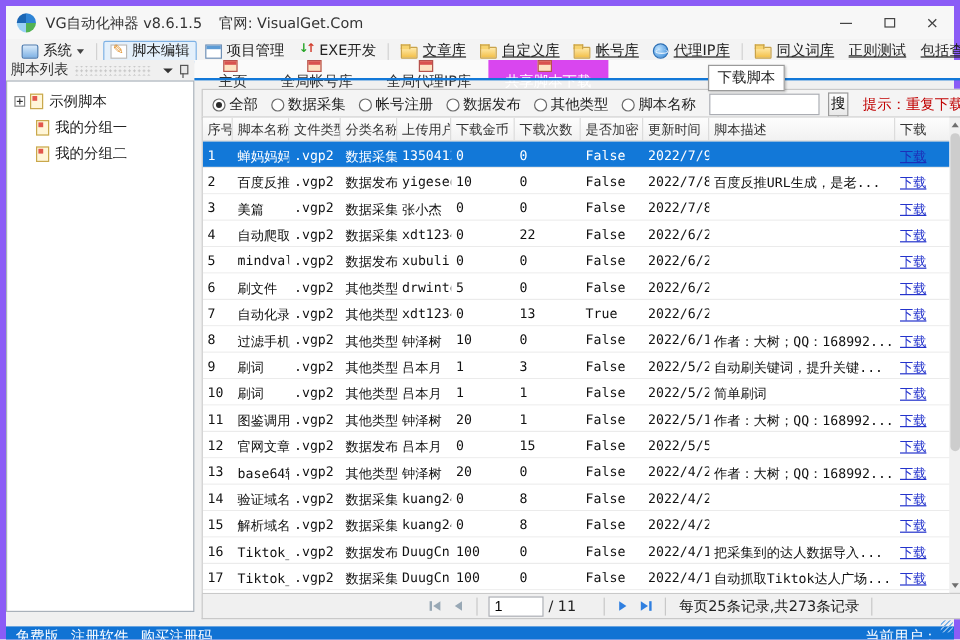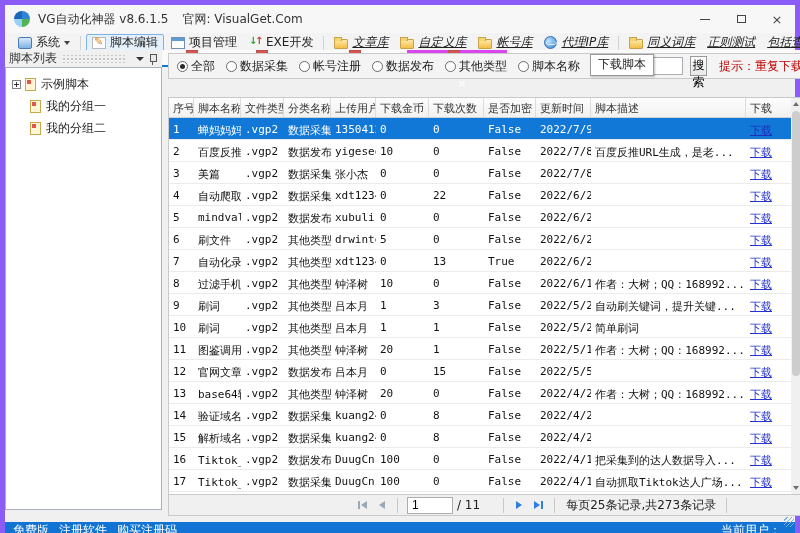--- a/index.html
+++ b/index.html
@@ -17,21 +17,21 @@
   .wb { width:36px; height:28px; display:flex; align-items:center; justify-content:center; color:#444; font-size:13px; cursor:default; }
   .glyph-min { width:10px; height:1px; background:#444; display:inline-block; }
   .glyph-max { width:9px; height:8px; border:1px solid #444; display:inline-block; }
 
   
   #toolbar { position:absolute; left:0; top:28px; width:100%; height:20px; background:#f3f3f3; border-bottom:1px solid #dcdcdc; display:flex; align-items:center; }
   .grip { width:5px; height:14px; margin:0 4px 0 3px;
     background-image:radial-gradient(#bdbdbd 1px, transparent 1.2px); background-size:3px 3px; }
   .tbtn { display:flex; align-items:center; height:18px; padding:0 5px; margin:0 1px; white-space:nowrap; cursor:default; }
   .tbtn.boxed { border:1px solid #7fb2e5; background:#e4f0fb; border-radius:2px; }
-  .tbtn .lbl.u { text-decoration:underline;font-style:italic; }
+  .tbtn .lbl.u { text-decoration:underline; }
   .tsep { width:1px; height:14px; background:#d2d2d2; margin:0 4px; }
   .dd { width:0; height:0; border-left:3px solid transparent; border-right:3px solid transparent; border-top:4px solid #444; margin-left:4px; }
 
   
   .ico { display:inline-block; position:relative; width:14px; height:12px; margin-right:4px; flex:0 0 auto; }
   .system-icon { background:linear-gradient(#d8eafa,#7fb2e5); border:1px solid #4a7ab0; border-radius:2px; }
   .script-edit-icon { background:#fff; border:1px solid #b9b9b9; }
   .script-edit-icon::after { content:"✎"; position:absolute; left:1px; top:-3px; font-size:11px; color:#e08a1e; }
   .project-icon { background:#fff; border:1px solid #6f8fb5; }
   .project-icon::before { content:""; position:absolute; left:0; top:0; right:0; height:3px; background:#5c9bd5; }
@@ -65,21 +65,21 @@
   
   #tabstrip { position:absolute; left:157px; top:45px; width:643px; height:15px; background:#fafafa; display:flex; align-items:flex-end; padding-left:6px; }
   #tabline { position:absolute; left:157px; top:60px; width:643px; height:2px; background:#1278d8; }
   .tab { display:flex; align-items:center; height:15px; padding:0 14px; color:#333; white-space:nowrap; cursor:default;flex-direction:column; }
   .tab-icon { width:12px; height:10px; background:#fde3c2; border:1px solid #b5524e; position:relative; margin-right:5px; flex:0 0 auto; }
   .tab-icon::before { content:""; position:absolute; left:0; top:0; right:0; height:3px; background:#d9534f; }
   .tab.active { background:#d946ef; color:#fff; }
   .tclose { margin-left:10px; font-size:11px; color:#fff; }
 
   
-  #filterbar { position:absolute; left:163px; top:48px; width:633px; height:26px; background:#f4f4f4; border:1px solid #c9c9c9; display:flex; align-items:center; padding-left:8px; }
+  #filterbar { position:absolute; left:163px; top:69px; width:633px; height:26px; background:#f4f4f4; border:1px solid #c9c9c9; display:flex; align-items:center; padding-left:8px; }
   .radio-item { display:flex; align-items:center; margin-right:11px; white-space:nowrap; cursor:default; }
   .radio { position:relative; width:11px; height:11px; border:1px solid #6a6a6a; border-radius:50%; background:#fff; margin-right:3px; flex:0 0 auto; }
   .radio.sel::after { content:""; position:absolute; left:2px; top:2px; width:5px; height:5px; border-radius:50%; background:#2b2b2b; }
   #kw { width:92px; height:18px; border:1px solid #abadb3; background:#fff; font-size:12px; padding:0 3px; margin-right:7px; }
   #searchbtn { width:44px; height:20px; border:1px solid #9a9a9a; background:linear-gradient(#fdfdfd,#e8e8e8); font-size:12px; font-family:inherit; }
   #hint { color:#c00000; margin-left:12px; white-space:nowrap; overflow:hidden; }
 
   
   #tooltip { position:absolute; left:585px; top:49px; padding:1px 7px 2px; background:#fff; border:1px solid #9a9a9a; box-shadow:1px 1px 2px rgba(0,0,0,.25); z-index:40; white-space:nowrap; }
 

